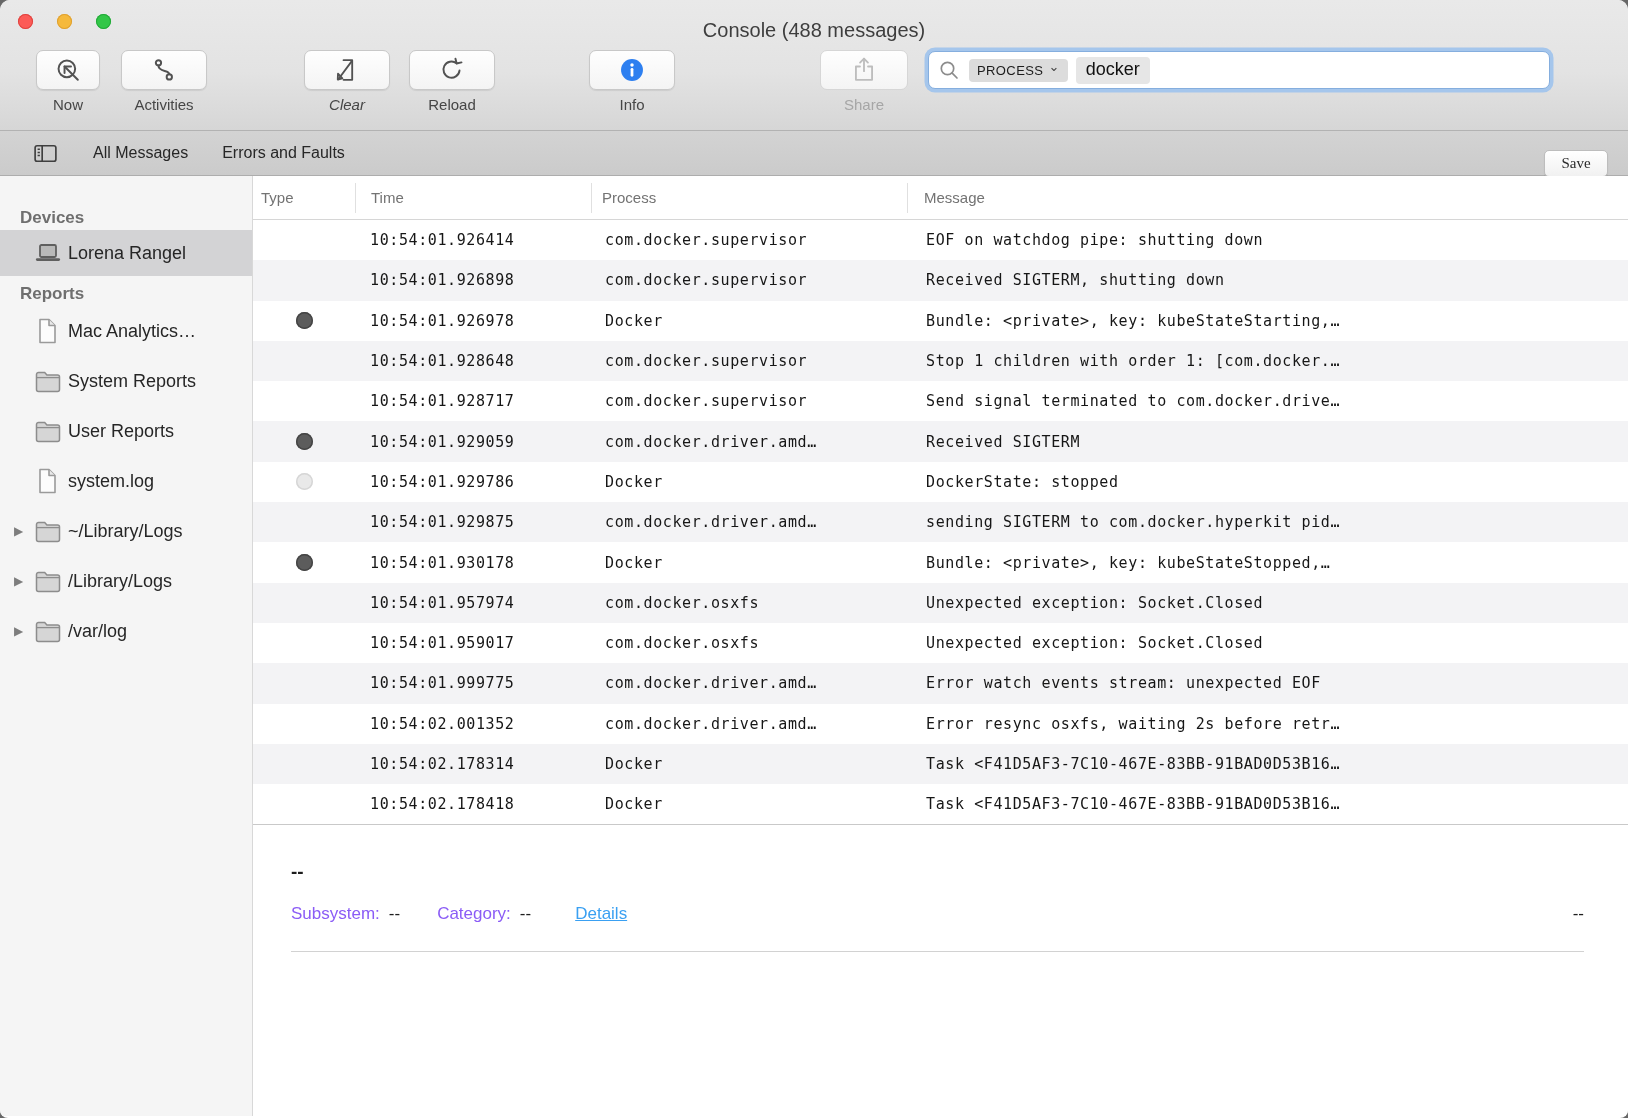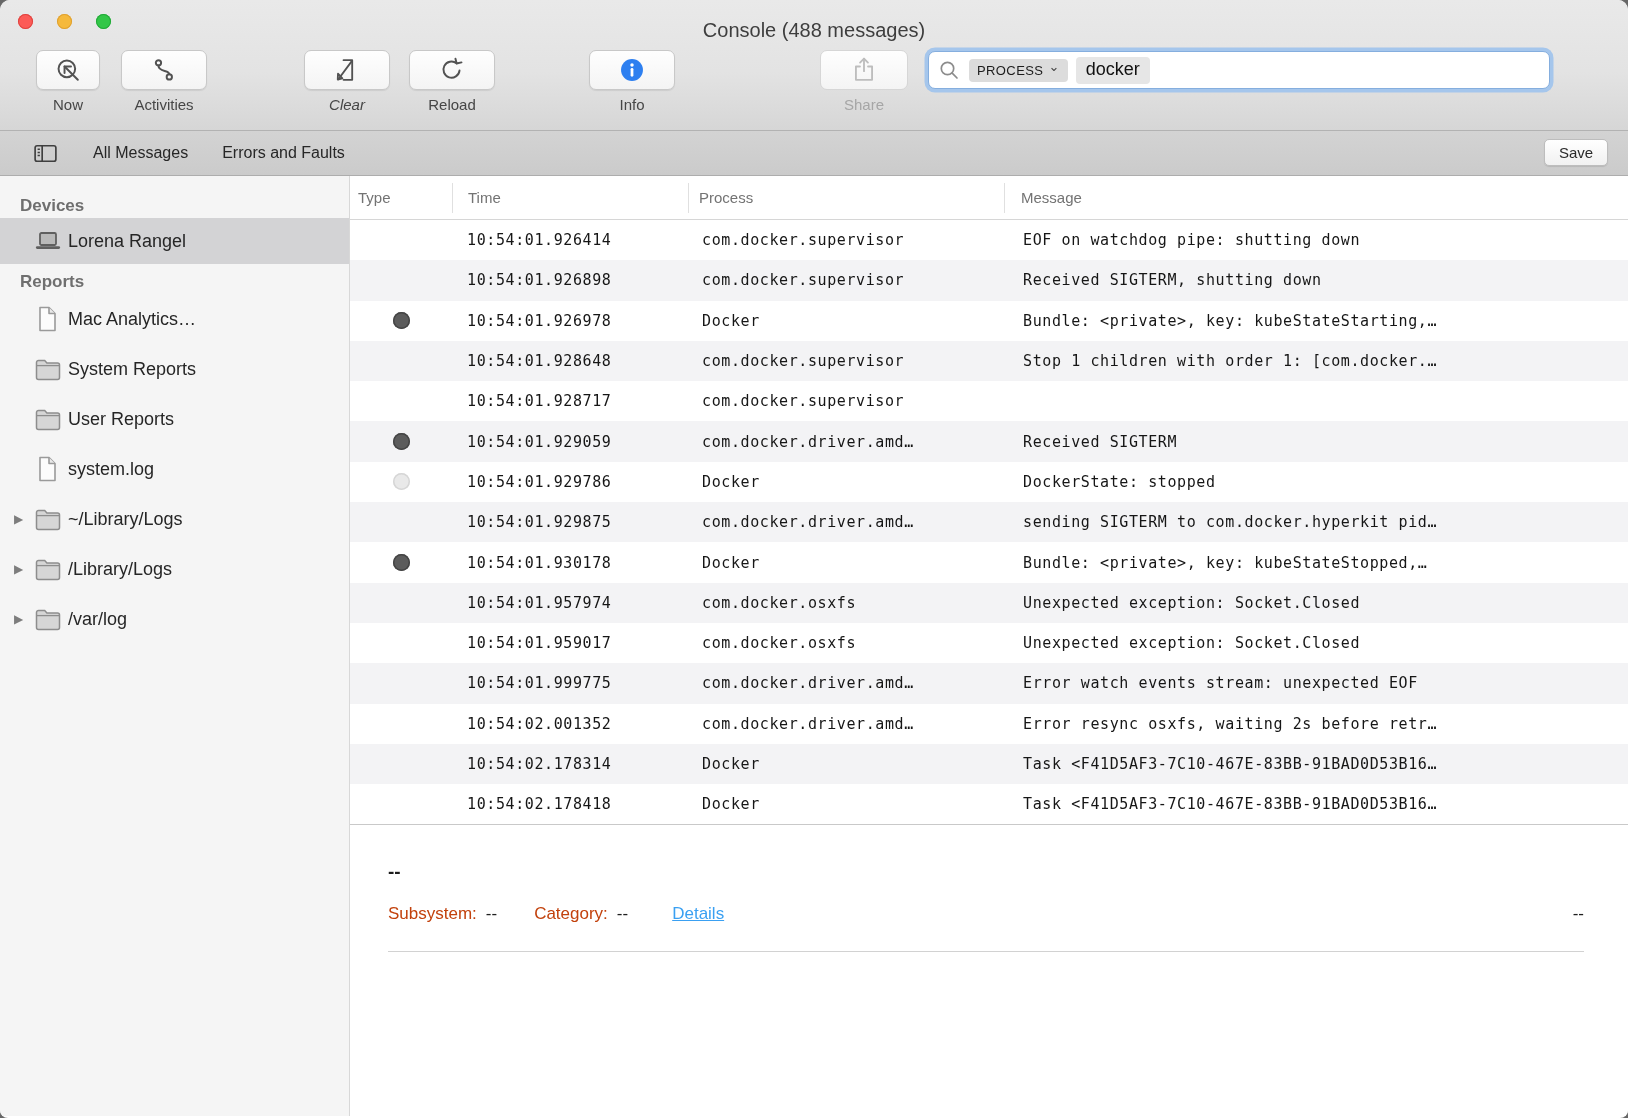--- a/index.html
+++ b/index.html
@@ -58,31 +58,32 @@
   .filterbar{
     position:absolute; left:0; top:130px; width:100%; height:46px;
     background:linear-gradient(180deg,#d3d3d3,#cbcbcb);
     border-top:1px solid #b2b2b2; border-bottom:1px solid #adadad;
     display:flex; align-items:center;
   }
   .sidebar-toggle{ margin-left:32px; display:flex; align-items:center; }
   .filter-tab{ font-size:16px; color:#272727; margin-left:34px; cursor:default; }
   .filter-tab:first-of-type{ margin-left:30px; }
   .save-button{
-    position:absolute; right:20px; top:8px; width:64px; height:27px;
+    position:absolute; right:20px; top:19px; width:64px; height:27px;
     background:linear-gradient(180deg,#ffffff,#f1f1f1);
     border:1px solid #bdbdbd; border-radius:5px;
     font-size:15px; color:#2b2b2b; display:flex; align-items:center; justify-content:center;
     box-shadow:0 1px 1px rgba(0,0,0,0.1);
+    font-family:Liberation Serif, serif;
   }
   
   .content{ position:absolute; left:0; top:176px; width:100%; height:940px; display:flex; }
   .sidebar{
-    width:350px; height:100%; background:#f5f5f5; border-right:1px solid #d8d8d8;
-    padding-top:12px; flex-shrink:0;
+    width:253px; height:100%; background:#f5f5f5; border-right:1px solid #d8d8d8;
+    padding-top:24px; flex-shrink:0;
   }
   .sb-section-header{ font-size:17px; font-weight:bold; color:#6f6f6f; margin:8px 0 2px 20px; }
   .sb-list{ list-style:none; }
   .sb-item{ display:flex; align-items:center; height:50px; padding-left:12px; cursor:default; }
   .sb-item.selected{ background:#d3d3d5; height:46px; margin-bottom:4px; }
   .tri{ width:22px; font-size:12px; color:#7d7d7d; text-align:left; padding-left:2px; flex-shrink:0; }
   .tri.hidden{ visibility:hidden; }
   .sb-icon-slot{ width:34px; display:flex; align-items:center; flex-shrink:0; }
   .sb-label{ font-size:18px; color:#262626; white-space:nowrap; }
   
@@ -107,21 +108,21 @@
   .trow .c-time{ border:none; }
   .trow .c-process{ border:none; padding-left:14px; }
   .trow .c-message{ border:none; padding-left:19px; }
   .dot{ width:17px; height:17px; border-radius:50%; }
   .dot.dark{ background:#5c5c5c; box-shadow:inset 0 0 0 1.5px #454545; }
   .dot.light{ background:#e9e9e9; box-shadow:inset 0 0 0 1.5px #d6d6d6; }
   
   .detail{ padding:36px 44px 0 38px; }
   .detail-title{ font-size:19px; font-weight:bold; color:#1c1c1c; }
   .detail-row{ margin-top:21px; display:flex; align-items:baseline; font-size:17px; color:#1f1f1f; }
-  .detail-row .lbl{ color:#c2410c; }
+  .detail-row .lbl{ color:#8b5cf6; }
   .detail-row .val{ margin-left:9px; }
   .detail-row .grp{ display:flex; align-items:baseline; }
   .grp.category{ margin-left:37px; }
   .details-link{ margin-left:44px; color:#3aa0f2; cursor:pointer;text-decoration:underline; }
   .detail-right{ margin-left:auto; }
   .detail-divider{ border:none; border-top:1px solid #d2d2d2; margin-top:27px; }
   .icon svg{ display:block; }
 </style>
 </head>
 <body>
@@ -409,20 +410,21 @@
     <div class="cell c-type"></div>
     <div class="cell c-time">10:54:01.928648</div>
     <div class="cell c-process">com.docker.supervisor</div>
     <div class="cell c-message">Stop 1 children with order 1: [com.docker.…</div>
   </div>
 
   <div class="trow">
     <div class="cell c-type"></div>
     <div class="cell c-time">10:54:01.928717</div>
     <div class="cell c-process">com.docker.supervisor</div>
+    <div class="cell c-message">Send signal terminated to com.docker.drive…</div>
   </div>
 
   <div class="trow">
     <div class="cell c-type">
               <span class="dot dark"></span>
             </div>
     <div class="cell c-time">10:54:01.929059</div>
     <div class="cell c-process">com.docker.driver.amd…</div>
     <div class="cell c-message">Received SIGTERM</div>
   </div>

